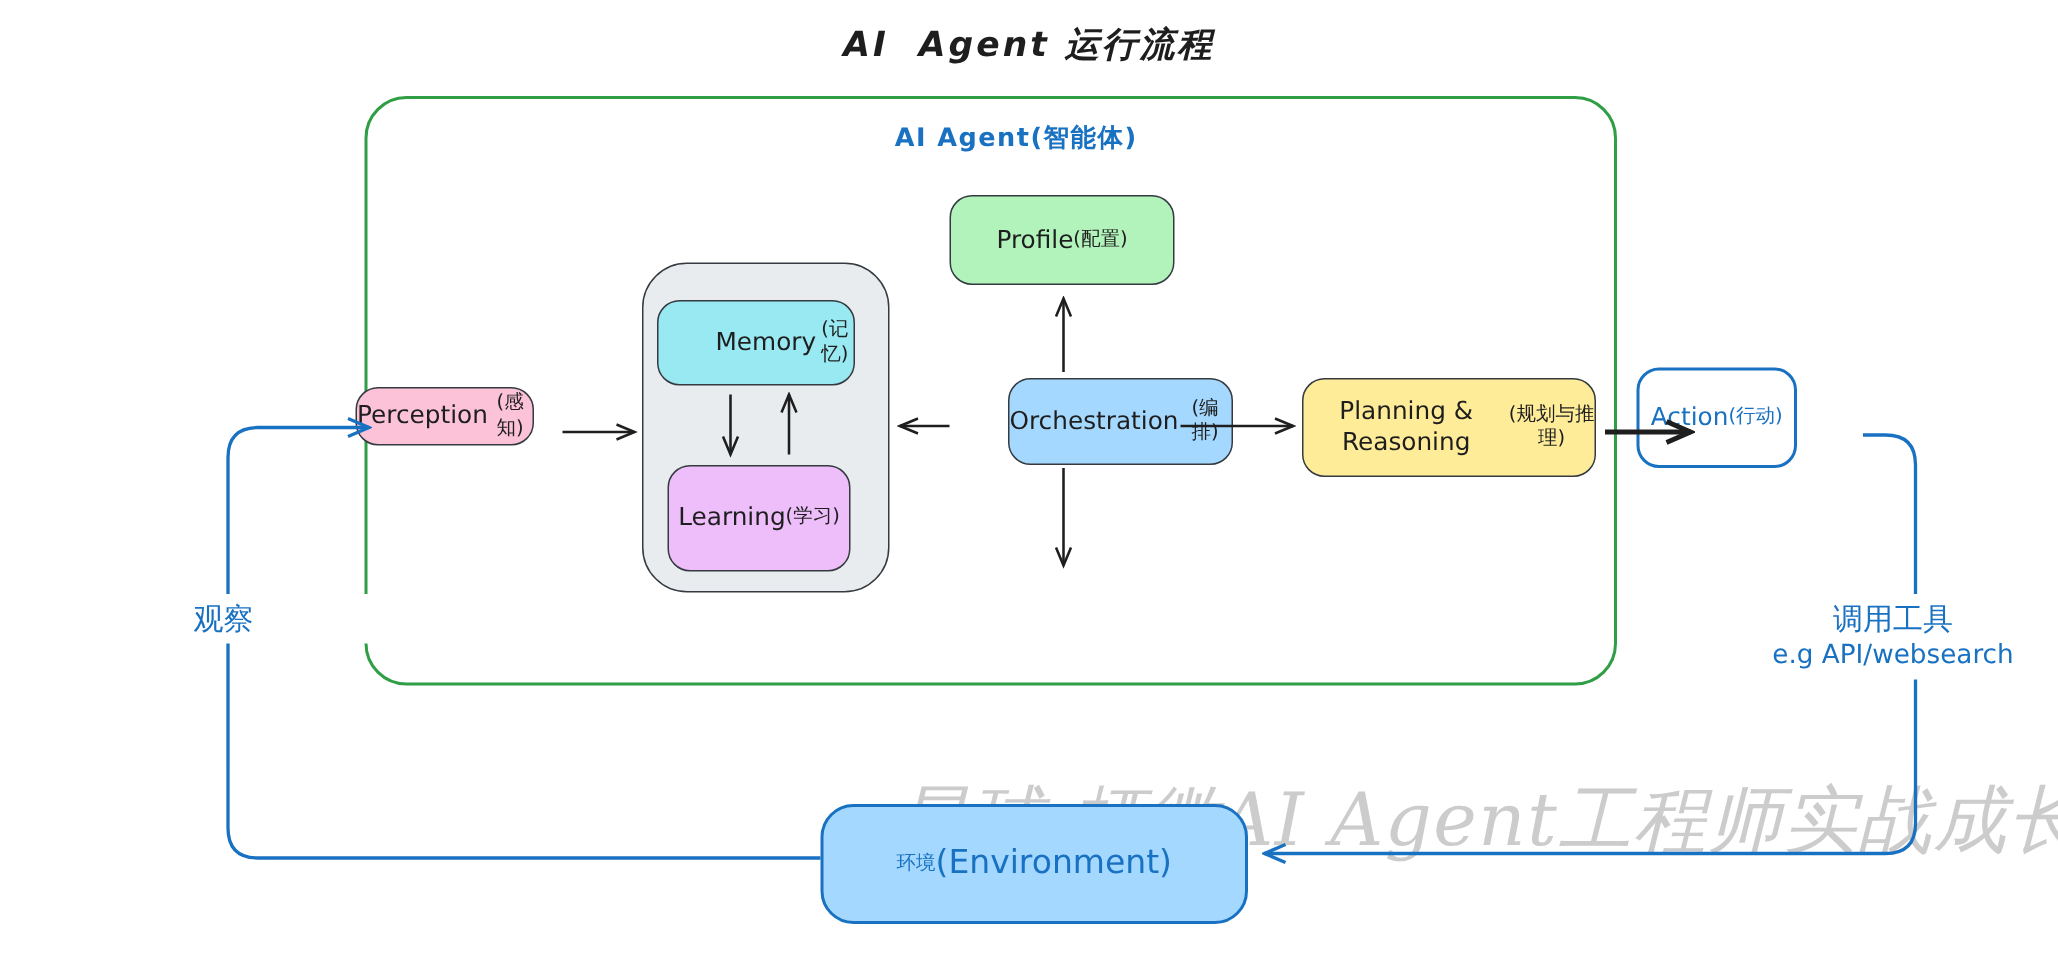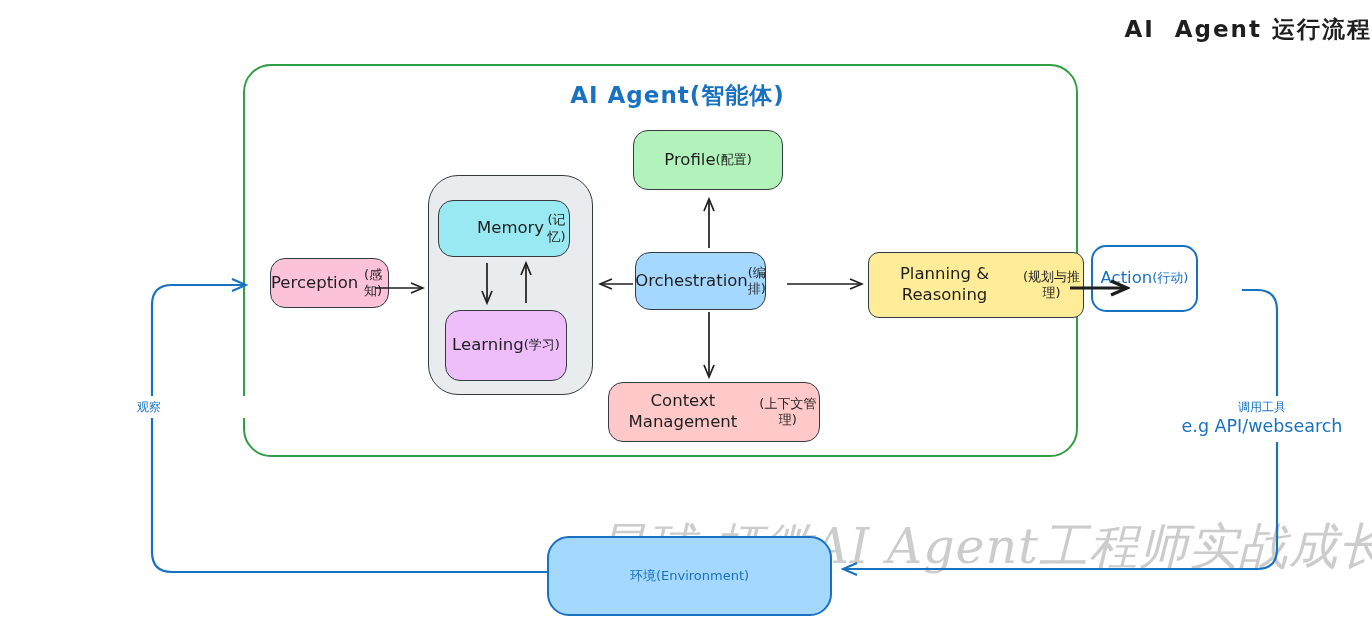--- a/index.html
+++ b/index.html
@@ -4,26 +4,26 @@
 <style>
   * { margin:0; padding:0; box-sizing:border-box; }
   html,body { background:#fff; }
   #canvas {
     position:relative; width:1372px; height:639px; background:#fff;
     font-family:"DejaVu Sans", sans-serif; overflow:hidden; color:#1e1e1e;
   }
   .layer { position:absolute; left:0; top:0; width:100%; height:100%; }
   
   #page-title {
-    position:absolute; left:0; top:14px; width:1372px; text-align:right;
-    font-size:23px; font-weight:600; letter-spacing:2px; white-space:pre; z-index:4;
+    position:absolute; left:0; top:14px; width:1372px; text-align:center;
+    font-size:23px; font-weight:600; letter-spacing:2px; white-space:pre; z-index:4;font-style:italic;
   }
   #agent-box-title {
     position:absolute; left:260px; top:80px; width:835px; text-align:center;
-    font-size:23px; font-weight:600; color:var(--blue); letter-spacing:1px; z-index:4;
+    font-size:17px; font-weight:600; color:var(--blue); letter-spacing:1px; z-index:4;
   }
   
   #agent-container {
     position:absolute; left:243px; top:64px; width:835px; height:393px;
     border:2.5px solid var(--green); border-radius:28px; background:transparent; z-index:2;
   }
   #memory-learning-group {
     position:absolute; left:428px; top:175px; width:165px; height:220px;
     border:1.7px solid var(--box-border); border-radius:30px; background:var(--gray-fill); z-index:2;
   }
@@ -31,45 +31,45 @@
   .node {
     position:absolute; display:flex; align-items:center;
     justify-content:center; border:1.7px solid var(--box-border); border-radius:15px;
     text-align:center; line-height:1.25; z-index:3; font-weight:500;
   }
   .node .en { font-size:16.5px; }
   .node .zh { font-size:13px; }
   #node-profile       { left:633px;  top:130px; width:150px; height:60px; background:var(--profile-fill); }
   #node-memory        { left:438px;  top:200px; width:132px; height:57px; background:var(--memory-fill);padding-left:38px; }
   #node-learning      { left:445px;  top:310px; width:122px; height:71px; background:var(--learning-fill); }
-  #node-perception    { left:270px;  top:258px; width:119px; height:50px; background:var(--perception-fill); }
-  #node-orchestration { left:635px;  top:252px; width:131px; height:58px; background:var(--orchestration-fill); }
-  #node-planning      { left:868px;  top:252px; width:216px; height:66px; background:var(--planning-fill);border-radius:11px; }
+  #node-perception    { left:237px;  top:258px; width:119px; height:39px; background:var(--perception-fill); }
+  #node-orchestration { left:672px;  top:252px; width:150px; height:58px; background:var(--orchestration-fill); }
+  #node-planning      { left:868px;  top:252px; width:196px; height:66px; background:var(--planning-fill); }
   #node-context       { left:608px;  top:382px; width:212px; height:60px; background:var(--context-fill); }
   #node-action        { left:1091px; top:245px; width:107px; height:67px; background:#fff;
                         border:2px solid var(--blue); color:var(--blue); }
   #node-environment   { left:547px;  top:536px; width:285px; height:80px; background:var(--environment-fill);
                         border:2.5px solid var(--blue); color:var(--blue); border-radius:22px; }
-  #node-environment .en { font-size:13px; }
+  #node-environment .en { font-size:22px; }
   
   #arrows { z-index:5; pointer-events:none; }
   .arrow-black { stroke:var(--ink); stroke-width:1.7; fill:none; }
   .arrow-thick { stroke:var(--ink); stroke-width:3.2; fill:none; }
   .arrow-blue  { stroke:var(--blue); stroke-width:2.2; fill:none; }
   .mk-black { stroke:var(--ink); fill:none; stroke-width:1.7; }
   .mk-thick { stroke:var(--ink); fill:none; stroke-width:3.2; }
   .mk-blue  { stroke:var(--blue); fill:none; stroke-width:2.2; }
   
   .edge-label {
     position:absolute; text-align:center; color:var(--blue); z-index:6;
     background:#fff; padding:3px 2px; line-height:1.35; font-weight:500;
   }
   #observe-label { left:35px;   top:396px; width:228px; }
   #tools-label   { left:1152px; top:396px; width:220px;text-align:center; }
-  .edge-label .l1 { font-size:12px; }
+  .edge-label .l1 { font-size:20px; }
   .edge-label .l2 { font-size:17.5px; }
   
   #watermark {
     position:absolute; left:596px; top:514px; z-index:1; white-space:nowrap;
     font-family:"DejaVu Serif", serif; font-style:italic; font-size:49px;
     color:var(--watermark-color); letter-spacing:1px;
   }
 </style>
 </head>
 <body>
@@ -106,24 +106,20 @@
   <div class="node" id="node-orchestration">
     <div class="en">Orchestration</div>
     <div class="zh">(编排)</div>
   </div>
 
   <div class="node" id="node-planning">
     <div class="en">Planning &amp; Reasoning</div>
     <div class="zh">(规划与推理)</div>
   </div>
 
-  <div class="node" id="node-context">
-    <div class="en">Context Management</div>
-    <div class="zh">(上下文管理)</div>
-  </div>
 
   <div class="node" id="node-action">
     <div class="en">Action</div>
     <div class="zh">(行动)</div>
   </div>
 
   <div class="node" id="node-environment">
     <div class="zh">环境</div>
     <div class="en">(Environment)</div>
   </div>

